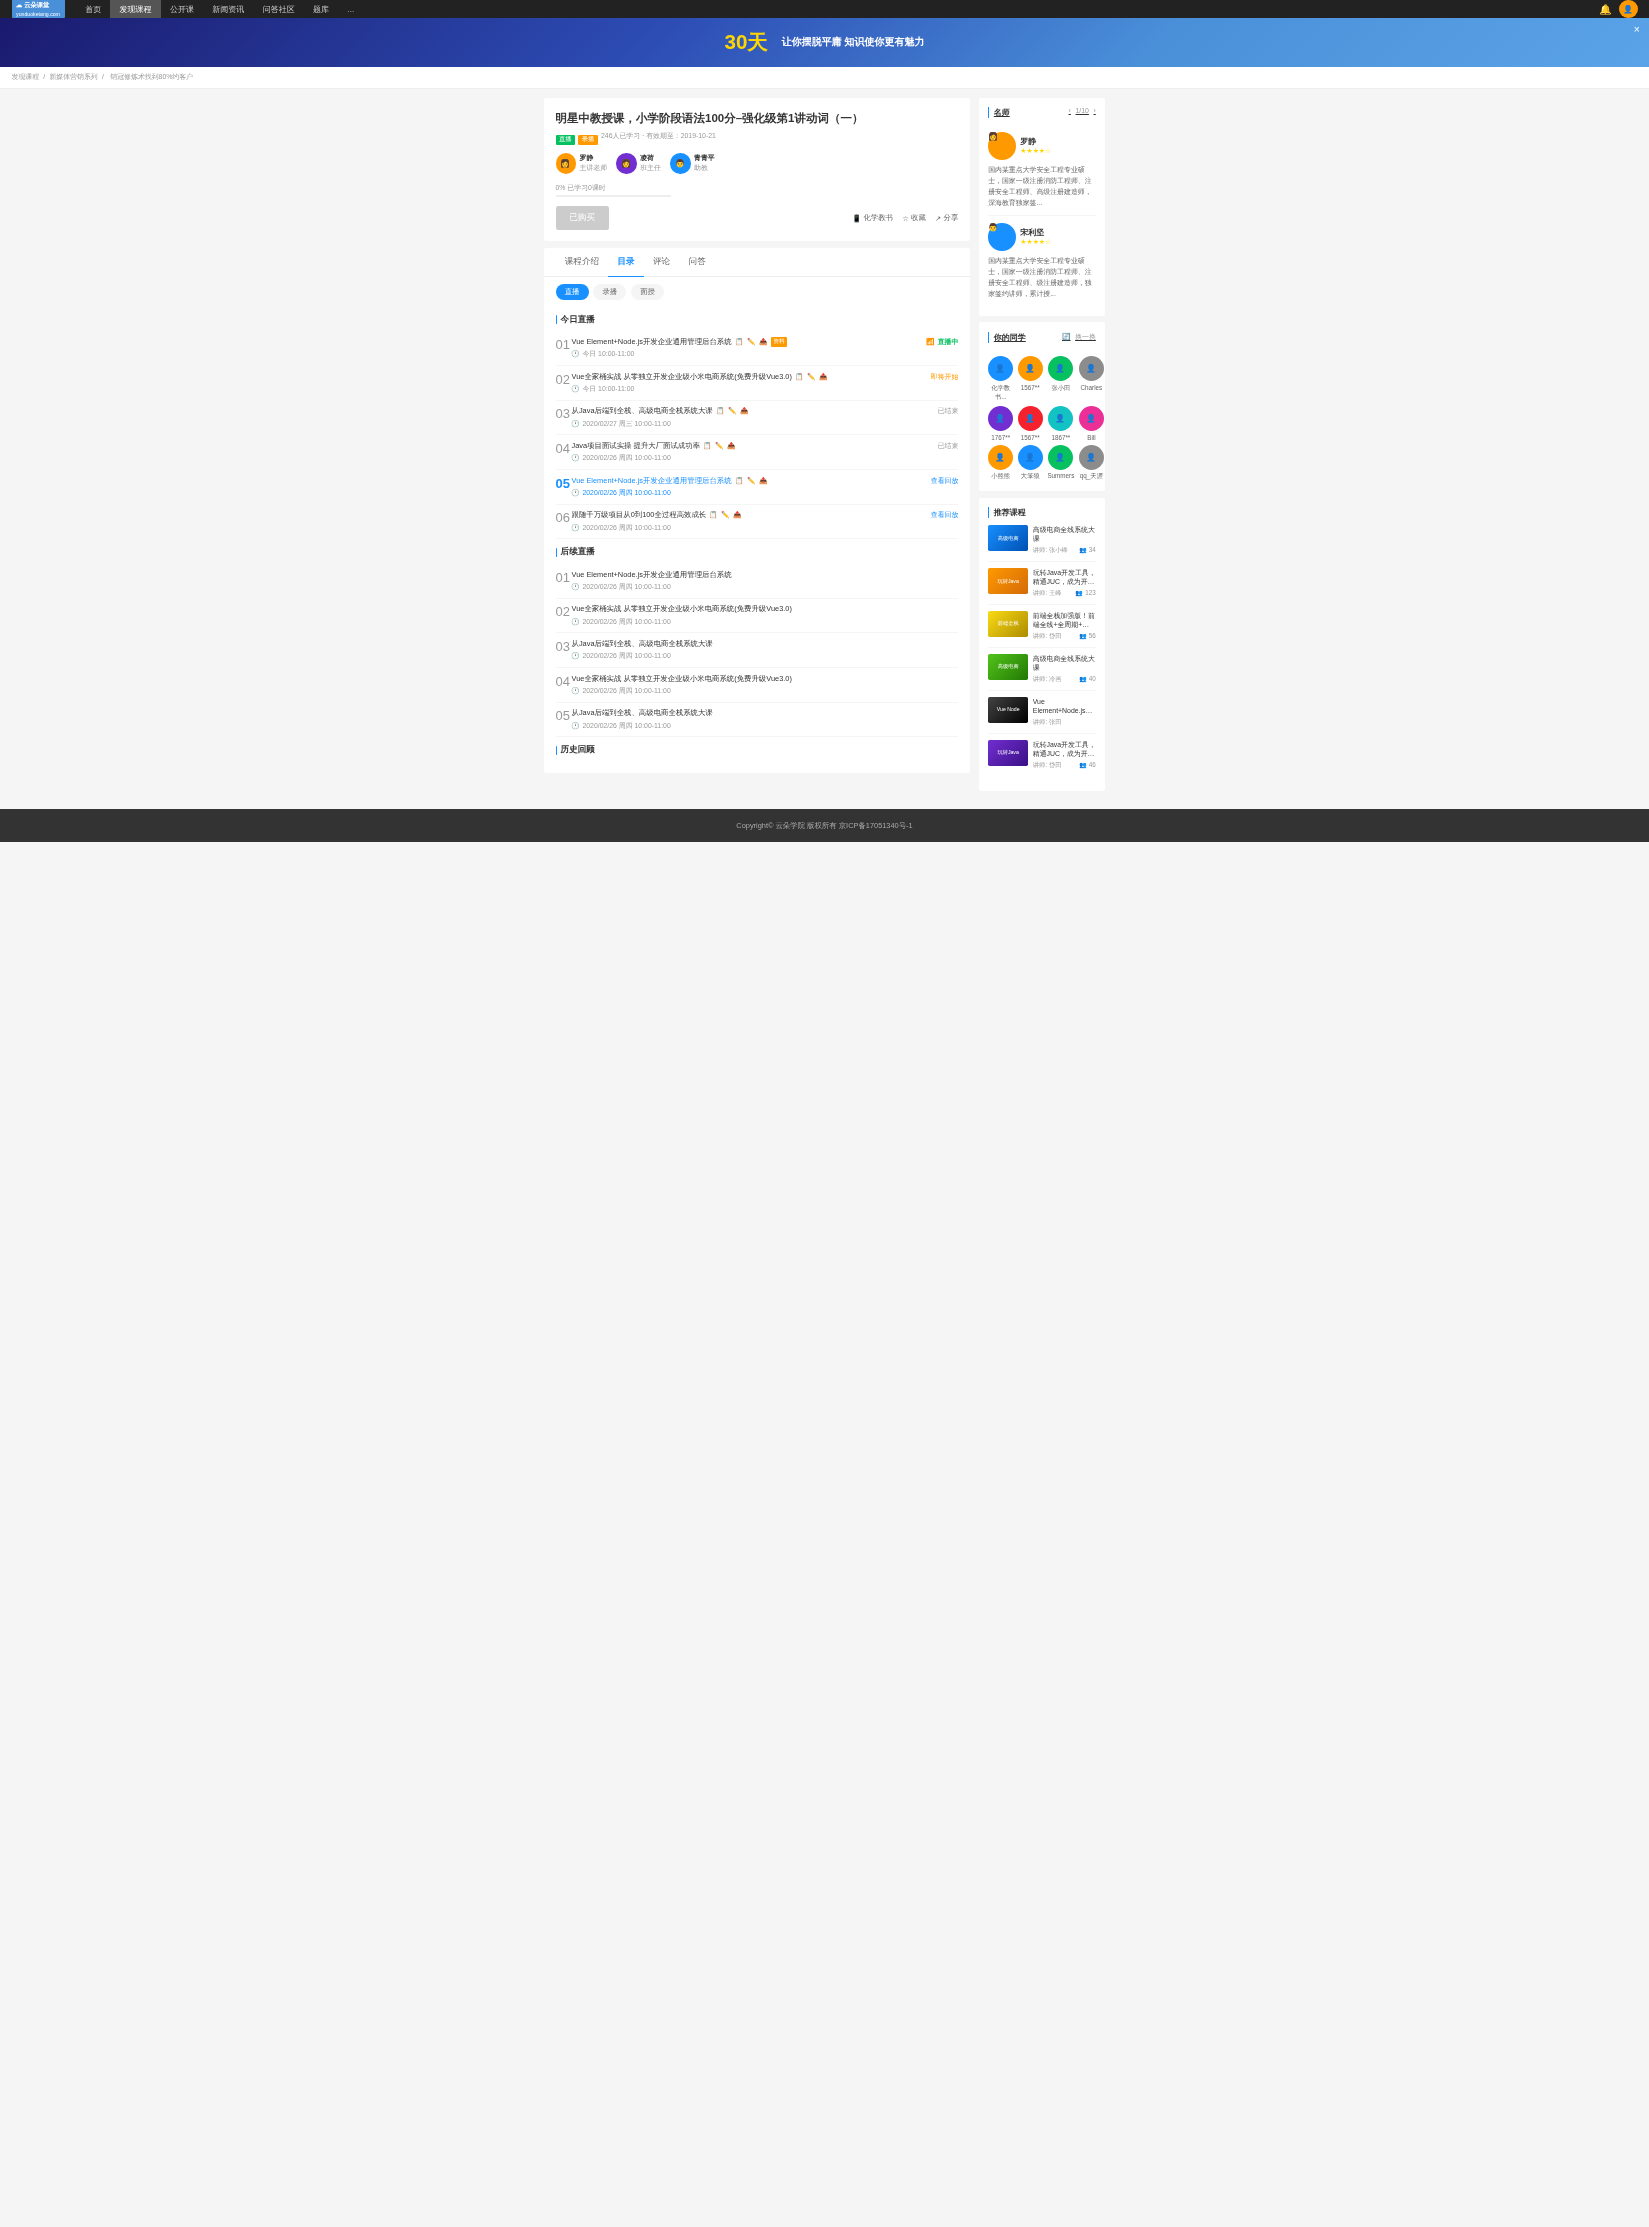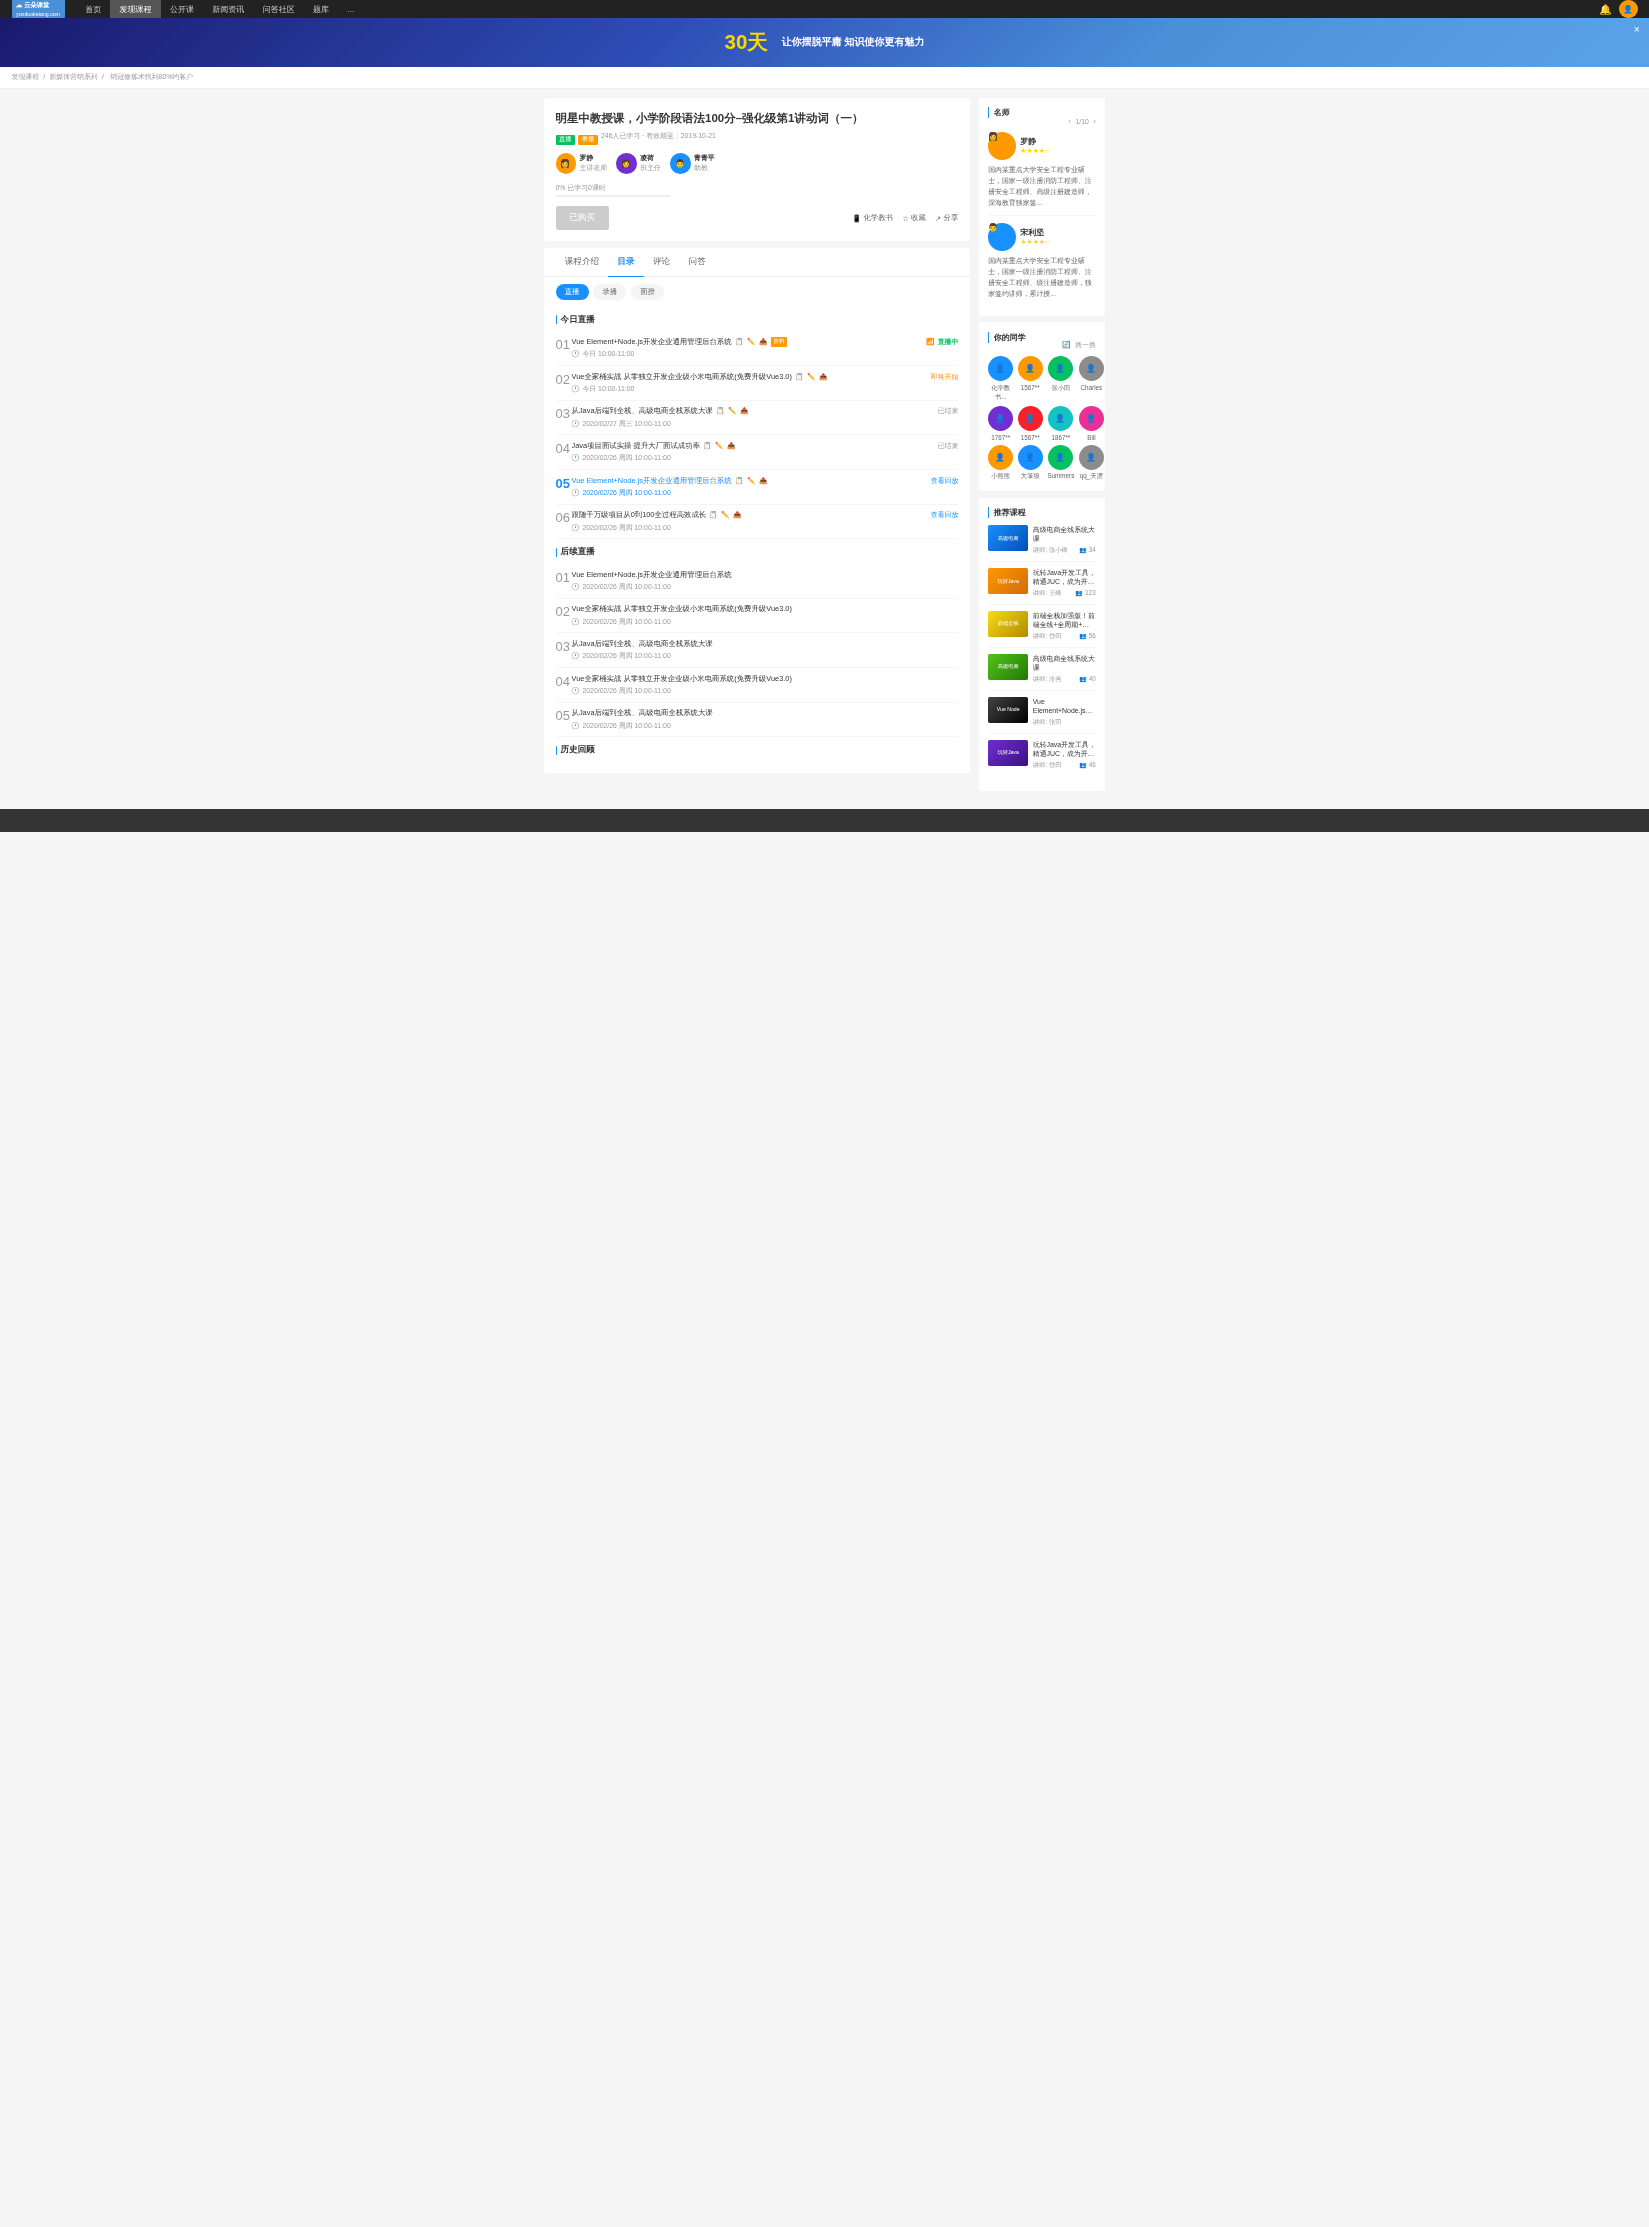--- a/index.html
+++ b/index.html
@@ -84,21 +84,21 @@
     .status-soon { color: #ff9900; }
     .status-ended { color: #999; }
     .status-replay { color: #1890ff; cursor: pointer; }
     .lesson-icon { font-size: 6.9px; color: #aaa; cursor: pointer; }
     .material-badge { background: #ff9900; color: #fff; font-size: 5.7px; padding: 0.6px 2.3px; border-radius: 1.1px; }
 
     
     .sidebar-card { background: #fff; border-radius: 2.3px; padding: 9.2px; margin-bottom: 6.9px; }
     .sidebar-title { font-size: 8px; font-weight: bold; color: #333; display: flex; align-items: center; gap: 2.3px; border-left: 1.7px solid #1890ff; padding-left: 4.6px; margin-bottom: 6.9px; }
     .sidebar-nav { display: flex; align-items: center; gap: 4.6px; margin-left: auto; color: #999; font-size: 6.9px; cursor: pointer; }
-    .sidebar-header { display: flex; align-items: flex-end; margin-bottom: 6.9px; }
+    .sidebar-header { display: flex; align-items: flex-start; margin-bottom: 6.9px; text-decoration: underline; }
     
     .teacher-card { margin-bottom: 6.9px; padding-bottom: 6.9px; border-bottom: 0.6px solid #f5f5f5; }
     .teacher-card:last-child { border-bottom: none; margin-bottom: 0; }
     .tc-top { display: flex; align-items: center; gap: 4.6px; margin-bottom: 4.6px; }
     .tc-avatar { width: 27.5px; height: 27.5px; border-radius: 50%; background: #ddd; flex-shrink: 0; }
     .tc-name { font-size: 8px; font-weight: bold; color: #333; }
     .tc-stars { color: #FFD700; font-size: 6.9px; }
     .tc-desc { font-size: 6.9px; color: #666; line-height: 1.6; }
 
     
@@ -610,14 +610,15 @@
             <span>讲师: <span>岱田</span></span>
             <span>👥 <span>46</span></span>
           </div>
         </div>
       </div>
     </div>
   </div>
 </div>
 
 <div class="footer">
+  <div class="footer-copyright">Copyright© 云朵学院 版权所有  京ICP备17051340号-1</div>
 </div>
 
 
 </body></html>

